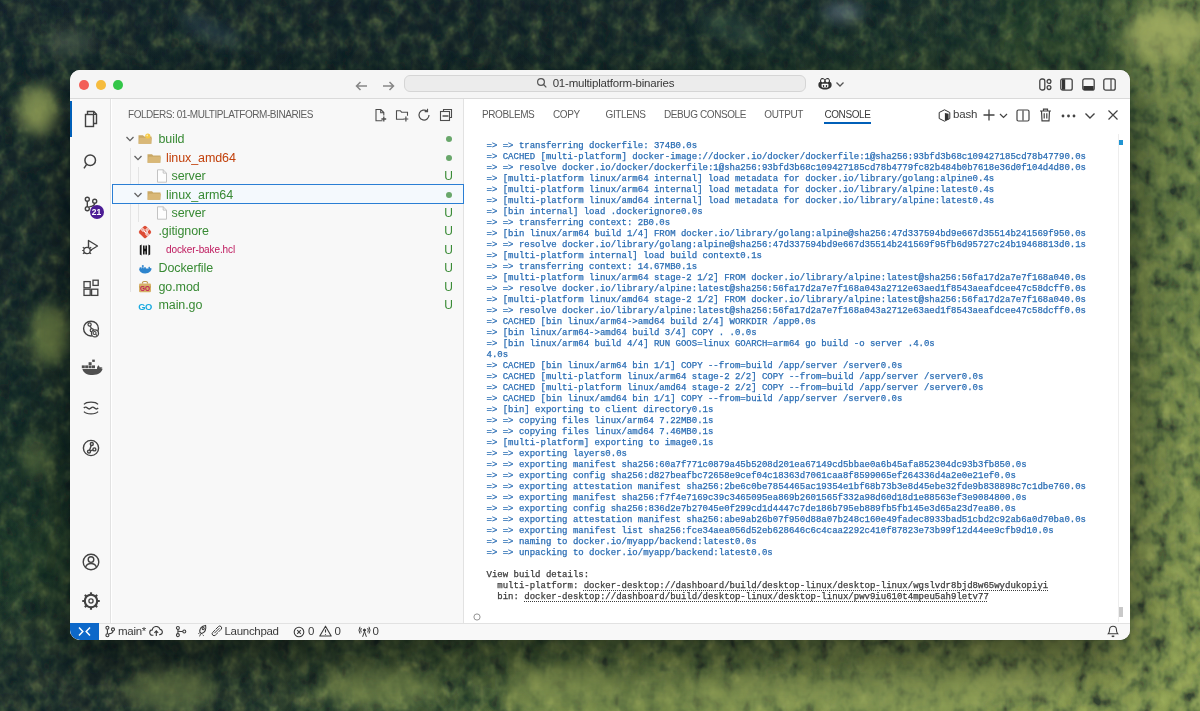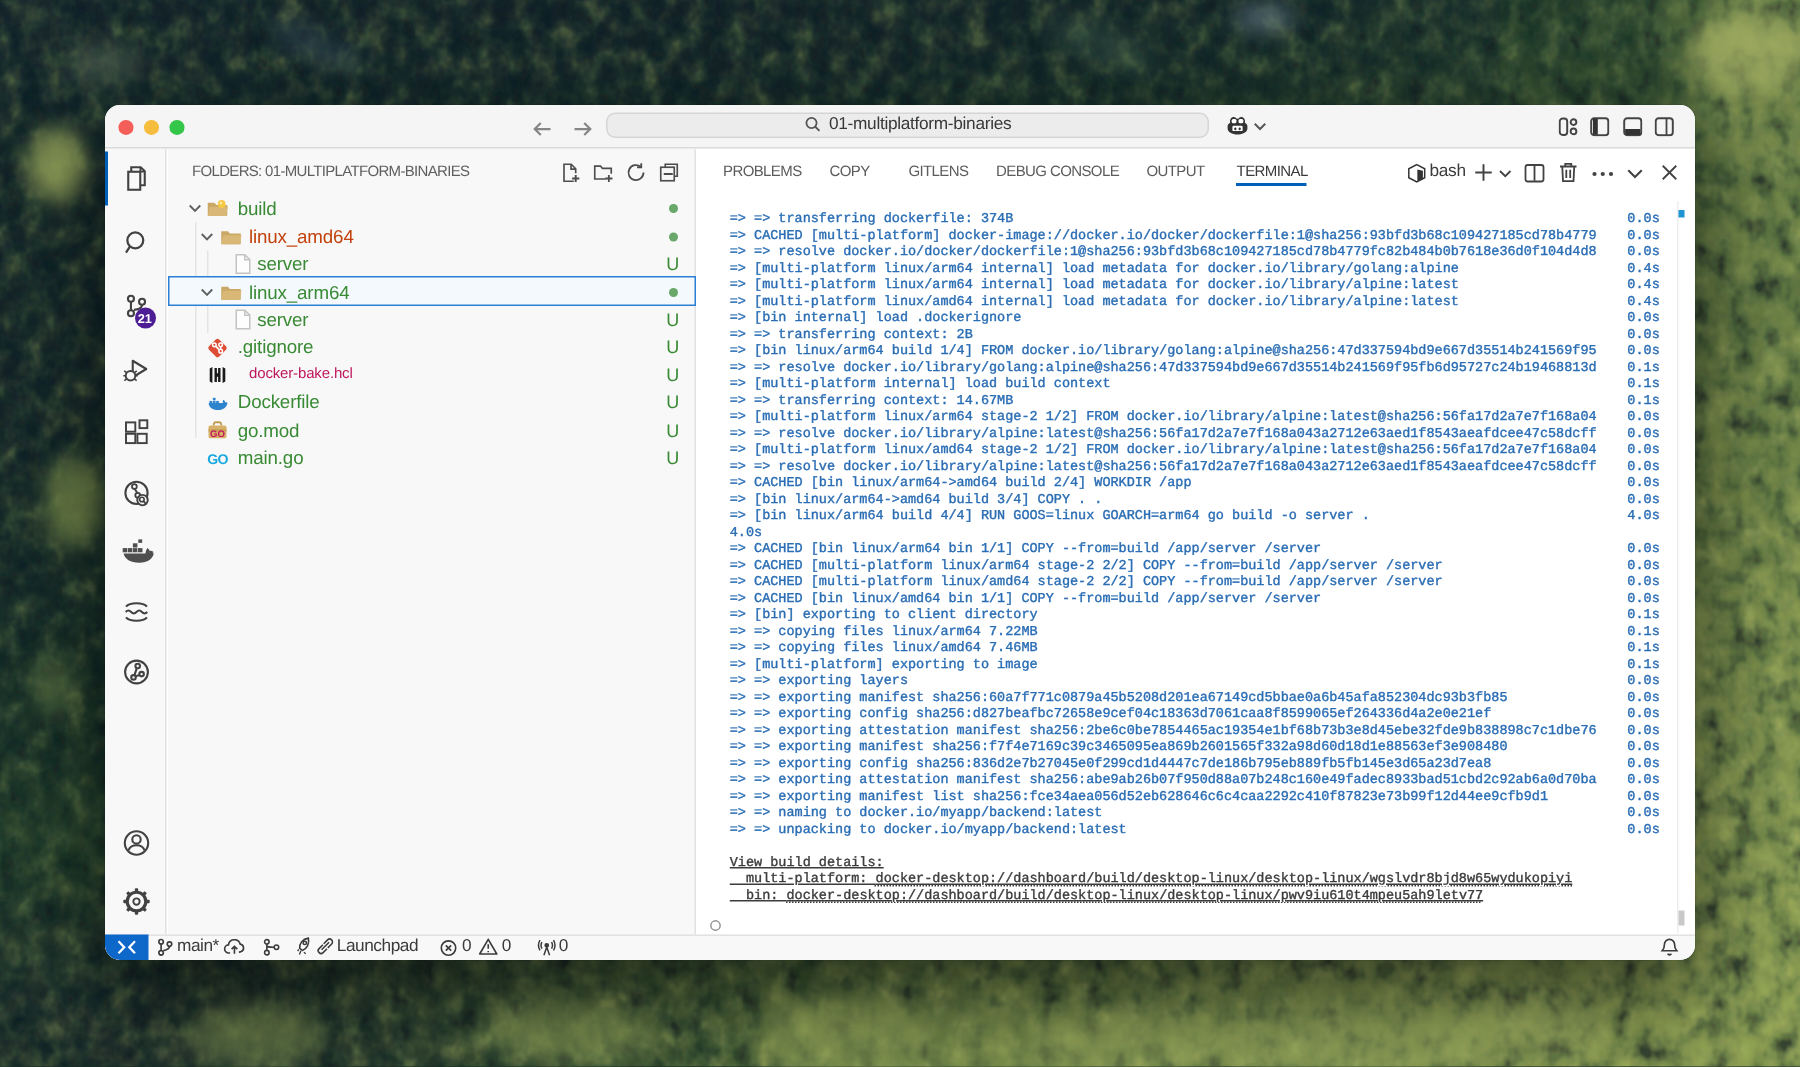--- a/index.html
+++ b/index.html
@@ -4,24 +4,24 @@
 * { margin:0; padding:0; box-sizing:border-box; }
 body { width:1200px; height:711px; overflow:hidden; position:relative; font-family:"Liberation Sans",sans-serif; background:#1c3328; }
 #win { position:absolute; left:70px; top:70px; width:1060px; height:570px; border-radius:10px; background:#ffffff; box-shadow:0 22px 60px rgba(0,0,0,0.55), 0 0 1px rgba(0,0,0,0.4); overflow:hidden; }
 #titlebar { position:absolute; left:0; top:0; width:1060px; height:29px; background:#f5f5f5; border-bottom:1px solid #dadada; }
 #activity { position:absolute; left:0; top:29px; width:40.5px; bottom:17.5px; background:#f8f8f8; border-right:1px solid #e2e2e2; }
 #sidebar { position:absolute; left:41.5px; top:29px; width:352.5px; bottom:17.5px; background:#f8f8f8; border-right:1px solid #e2e2e2; }
 #panel { position:absolute; left:395px; top:29px; right:0; bottom:17.5px; background:#ffffff; }
 #statusbar { position:absolute; left:0; bottom:0; width:1060px; height:17.5px; background:#f8f8f8; border-top:1px solid #e2e2e2; }
 #actind { position:absolute; left:0; top:31px; width:2px; height:36px; background:#005fb8; }
 #term { position:absolute; left:416.5px; top:70.9px; width:620px; font-family:"Liberation Mono",monospace; font-size:9px; line-height:11px; color:#2a6db4; -webkit-text-stroke:0.25px #2a6db4; }
-.tl { display:flex; justify-content:space-between; white-space:pre; }
+.tl { display:flex; justify-content:flex-start; white-space:pre; }
 .lt { white-space:pre; }
 .tm { }
-.dk { color:#3c3c3c;text-decoration:underline; -webkit-text-stroke:0.25px #3c3c3c; }
+.dk { color:#3c3c3c; -webkit-text-stroke:0.25px #3c3c3c; }
 .lk { text-decoration:underline dotted; text-underline-offset:2px; color:#3c3c3c; }
 .pr { color:#cd3131; -webkit-text-stroke:0.25px #cd3131; } .pg { color:#298529; -webkit-text-stroke:0.25px #298529; } .ph { color:#3b6ea5; -webkit-text-stroke:0.25px #3b6ea5; } .pd { color:#a8842c; -webkit-text-stroke:0.25px #a8842c; }
 .cur { display:inline-block; width:4.6px; height:8.6px; border:1.1px solid #2e7cd6; vertical-align:-1.5px; }
 </style></head>
 <body>
 <svg width="1200" height="711" viewBox="0 0 1200 711" style="position:absolute;left:0;top:0">
 <defs>
 <linearGradient id="base" x1="0.05" y1="0" x2="0.95" y2="1">
 <stop offset="0" stop-color="#14252c"></stop>
         <stop offset="0.32" stop-color="#173027"></stop>
@@ -344,21 +344,21 @@
 <div style="position:absolute;left:67.0px;top:227.6px;width:16px;height:16px"><svg width="16" height="16" viewBox="0 0 16 16">
         <text x="8" y="11.6" font-family="Liberation Sans" font-size="9.4" font-weight="bold" fill="#18a9e0" text-anchor="middle" letter-spacing="-0.5">GO</text>
       </svg></div>
     <div style="position:absolute;left:88.5px;top:226.4px;height:18.5px;line-height:18.5px;font-size:12.5px;letter-spacing:-0.1px;color:#388a34">main.go</div>
     <div style="position:absolute;left:372.5px;top:226.4px;width:12px;text-align:center;height:18.5px;line-height:18.5px;font-size:12px;color:#388a34">U</div>
   <div style="position:absolute;left:412px;top:37px;height:15px;line-height:15px;font-size:10px;color:#5c5c5c;letter-spacing:-0.4px">PROBLEMS</div>
 <div style="position:absolute;left:483px;top:37px;height:15px;line-height:15px;font-size:10px;color:#5c5c5c;letter-spacing:-0.4px">COPY</div>
 <div style="position:absolute;left:535.6px;top:37px;height:15px;line-height:15px;font-size:10px;color:#5c5c5c;letter-spacing:-0.4px">GITLENS</div>
 <div style="position:absolute;left:594px;top:37px;height:15px;line-height:15px;font-size:10px;color:#5c5c5c;letter-spacing:-0.4px">DEBUG CONSOLE</div>
 <div style="position:absolute;left:694.3px;top:37px;height:15px;line-height:15px;font-size:10px;color:#5c5c5c;letter-spacing:-0.4px">OUTPUT</div>
-<div style="position:absolute;left:754.4px;top:37px;height:15px;line-height:15px;font-size:10px;color:#3b3b3b;letter-spacing:-0.4px">TERMINAL</div>
+<div style="position:absolute;left:754.4px;top:37px;height:15px;line-height:15px;font-size:10px;color:#3b3b3b;letter-spacing:-0.4px">CONSOLE</div>
 <div style="position:absolute;left:754.4px;top:51.5px;width:47px;height:2px;background:#005fb8"></div>
 <svg style="position:absolute;left:868px;top:38.5px" width="13" height="13" viewBox="0 0 13 13">
       <path d="M6.5 0.8 L11.8 3.5 L11.8 9.5 L6.5 12.2 L1.2 9.5 L1.2 3.5 Z" fill="none" stroke="#333" stroke-width="1"></path>
       <path d="M6.9 4 L10.6 4.8 L10.6 10.4 L6.9 11.6 Z" fill="#333"></path>
     </svg>
 <div style="position:absolute;left:883px;top:37px;height:15px;line-height:15px;font-size:11.5px;letter-spacing:-0.2px;color:#3b3b3b">bash</div>
 <svg style="position:absolute;left:912px;top:38px" width="14" height="14" viewBox="0 0 14 14" stroke="#424242" stroke-width="1.3">
       <path d="M7 1.5 L7 12.5 M1.5 7 L12.5 7"></path>
     </svg>
 <svg style="position:absolute;left:928.5px;top:42.5px" width="9" height="6" viewBox="0 0 9 6">

